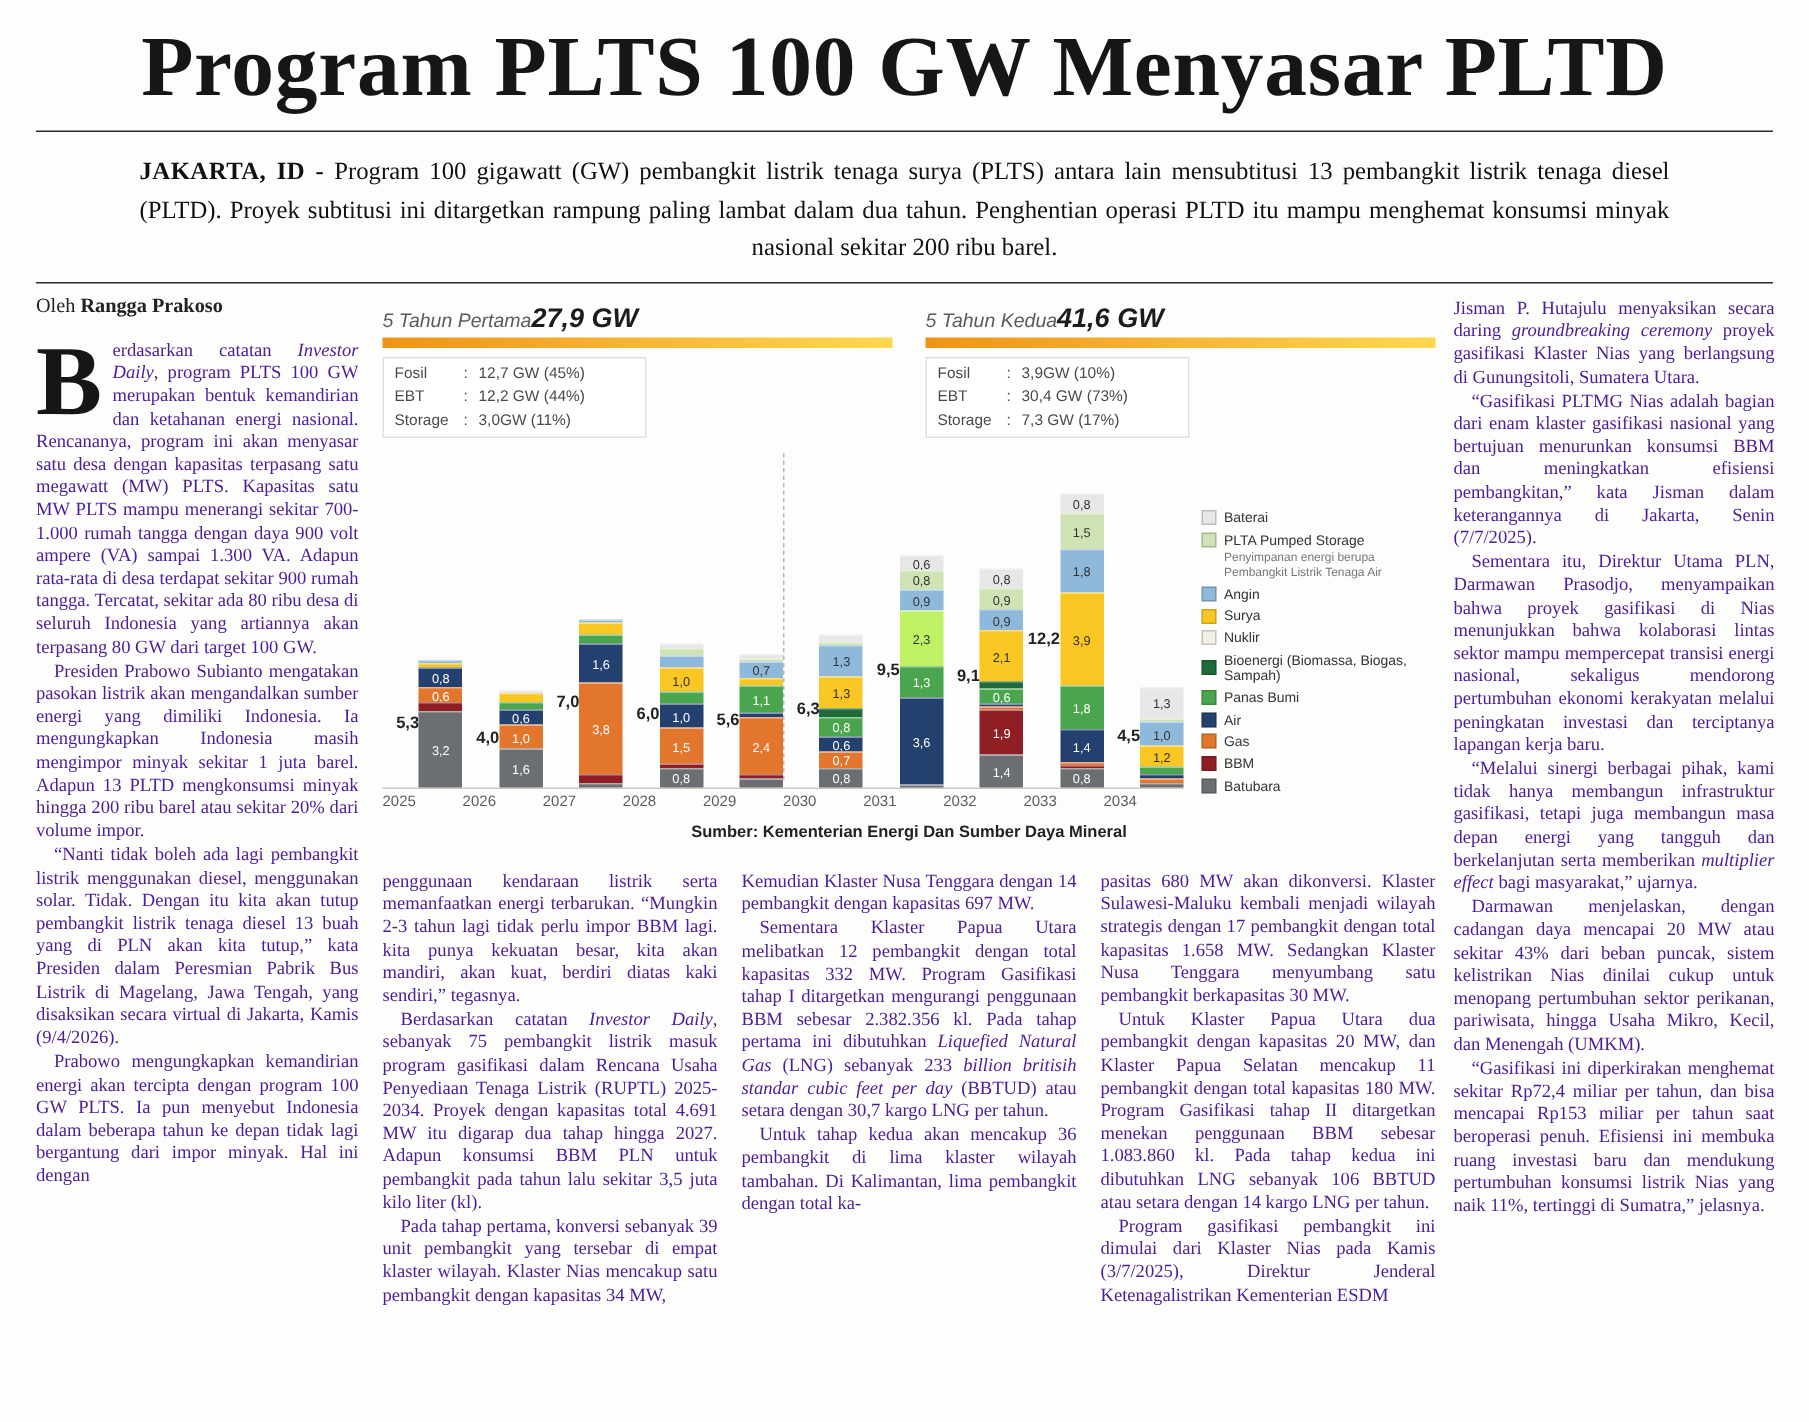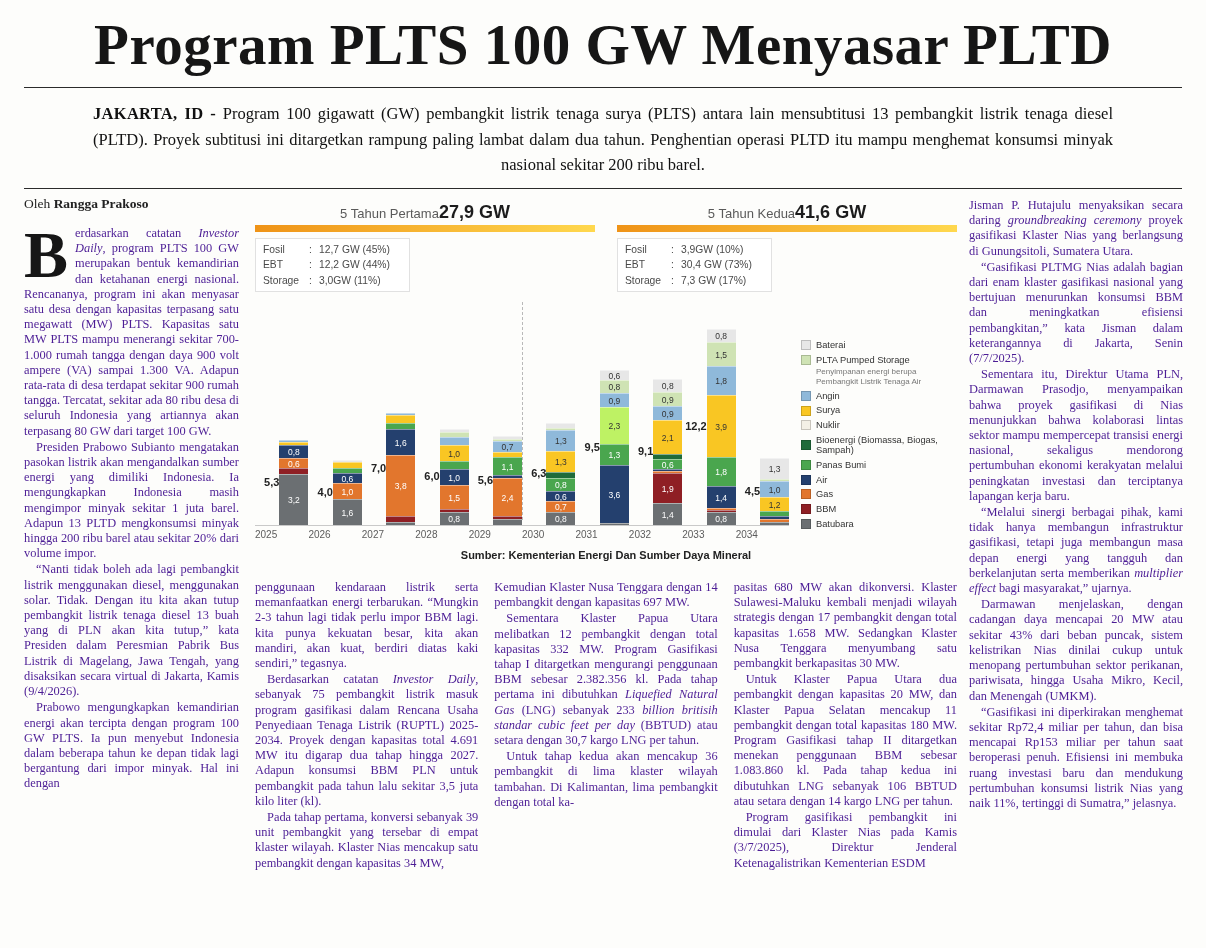--- a/index.html
+++ b/index.html
@@ -60,27 +60,27 @@
   .chartbox {
     position:absolute; left:255px; top:192px; width:702px; height:380px;
     font-family:"Liberation Sans", sans-serif;
   }
   .chart-title {
     font-weight:bold; font-size:19px; color:#111;
     padding-bottom:7px; border-bottom:2px solid #1a1a1a;
   }
   .period-row { display:flex; gap:22px; margin-top:10px; }
   .period { flex:1; }
-  .period-top { display:flex; justify-content:center; align-items:flex-end; }
+  .period-top { display:flex; justify-content:flex-start; align-items:flex-end;font-style:italic; }
   .period-label { font-size:13px; color:#5a5a5a; padding-bottom:2px; }
   .period-total { font-size:18px; font-weight:bold; color:#1c1c1c; }
   .period-bar { height:7px; margin-top:2px; background:linear-gradient(90deg,#ef9317,#ffd84e); }
   .period-stats {
     margin-top:6px; font-size:10.3px; color:#4a4a4a; line-height:1.5;
-    border:1px solid #e1e1e1; padding:3px 7px; width:155px; background:#fff;
+    border:1px solid #e1e1e1; padding:3px 7px; width:176px; background:#fff;
   }
   .stat-row { display:flex; }
   .sk { width:46px; }
   .sc { width:10px; }
   .sv { }
 
   .chart-main { display:flex; margin-top:10px; }
   .bars-area { position:relative; flex:1; }
   .bars {
     display:flex; align-items:flex-end;

